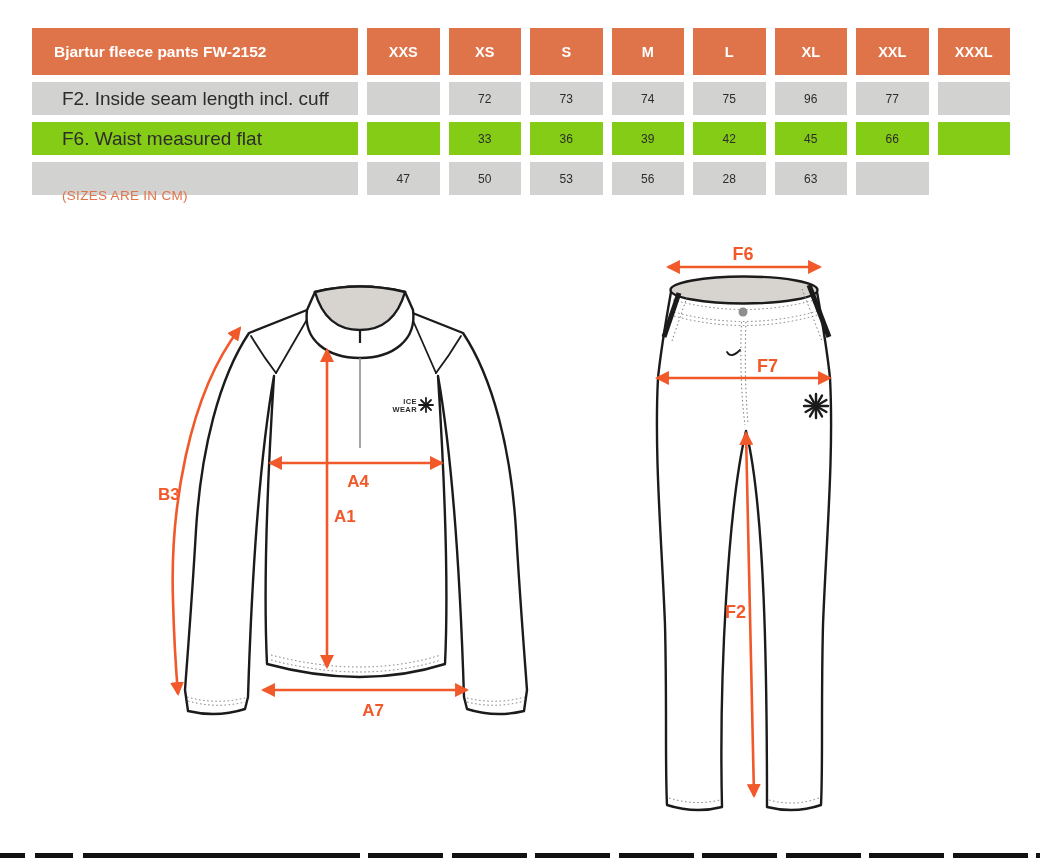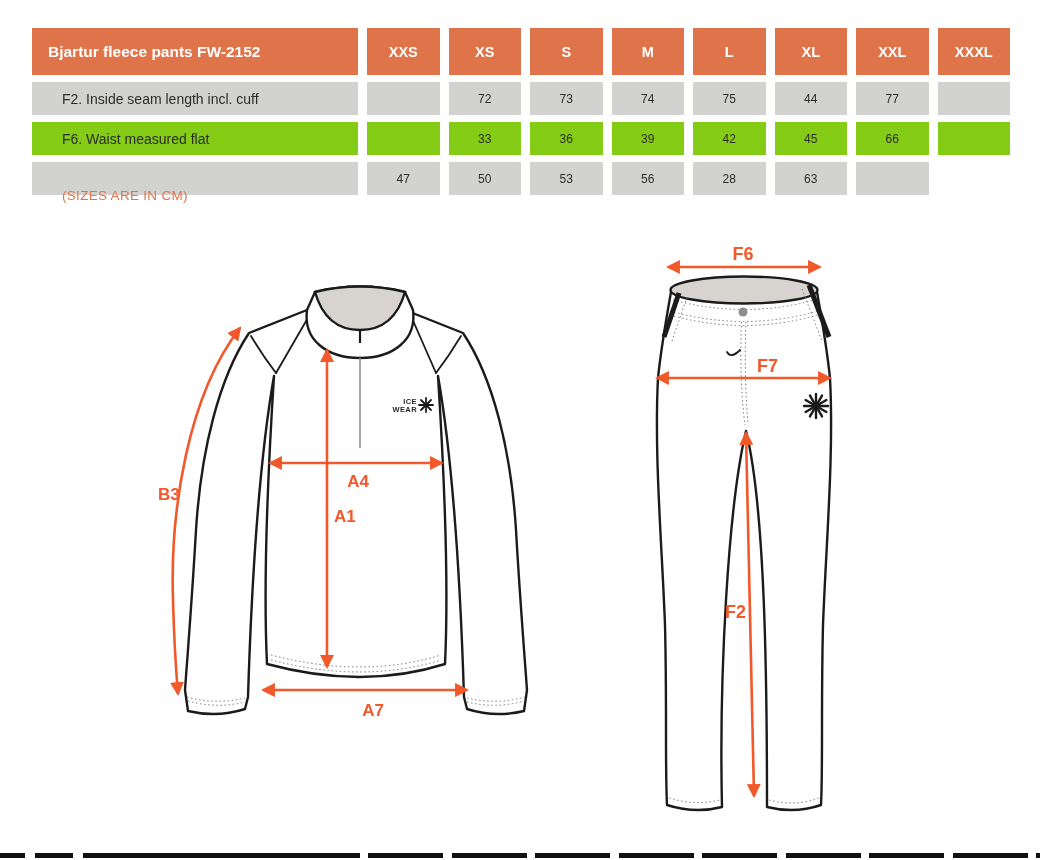--- a/index.html
+++ b/index.html
@@ -7,24 +7,24 @@
               font-family:"Liberation Sans", sans-serif; }
   #stage { position:relative; width:1040px; height:860px; background:#fff; }
 
   
   .size-table { position:absolute; left:32px; top:28px; width:978px;
                 display:grid; grid-template-columns:326px repeat(8,1fr);
                 column-gap:9px; row-gap:7px; }
   .size-table .th { background:#DF744A; color:#fff; height:47px;
                     display:flex; align-items:center; justify-content:center;
                     font-weight:bold; font-size:14.5px; }
-  .size-table .th.first { justify-content:flex-start; padding-left:16px; font-size:15.5px; }
+  .size-table .th.first { justify-content:flex-start; padding-left:22px; font-size:15.5px; }
   .size-table .td { height:33px; display:flex; align-items:center; justify-content:center;
                     font-size:12px; color:#2D2C2A; }
-  .size-table .td.label { justify-content:flex-start; padding-left:30px; font-size:14px; }
+  .size-table .td.label { justify-content:flex-start; padding-left:30px; font-size:19px; }
   .r-dark  { background:#D2D2D0; }
   .r-light { background:#84cc16; }
 
   .cm-note { position:absolute; left:62px; top:188px; color:#E2744B;
              font-size:13.5px; letter-spacing:.3px; }
 
   
   svg { position:absolute; }
   #shirt-svg { left:145px; top:270px; }
   #pants-svg { left:615px; top:245px; }
@@ -59,21 +59,21 @@
     <div class="th">XL</div>
     <div class="th">XXL</div>
     <div class="th">XXXL</div>
 
     <div class="td label r-dark">F2. Inside seam length incl. cuff</div>
     <div class="td r-dark"></div>
     <div class="td r-dark">72</div>
     <div class="td r-dark">73</div>
     <div class="td r-dark">74</div>
     <div class="td r-dark">75</div>
-    <div class="td r-dark">44</div>
+    <div class="td r-dark">96</div>
     <div class="td r-dark">77</div>
     <div class="td r-dark"></div>
 
     <div class="td label r-light">F6. Waist measured flat</div>
     <div class="td r-light"></div>
     <div class="td r-light">33</div>
     <div class="td r-light">36</div>
     <div class="td r-light">39</div>
     <div class="td r-light">42</div>
     <div class="td r-light">45</div>

